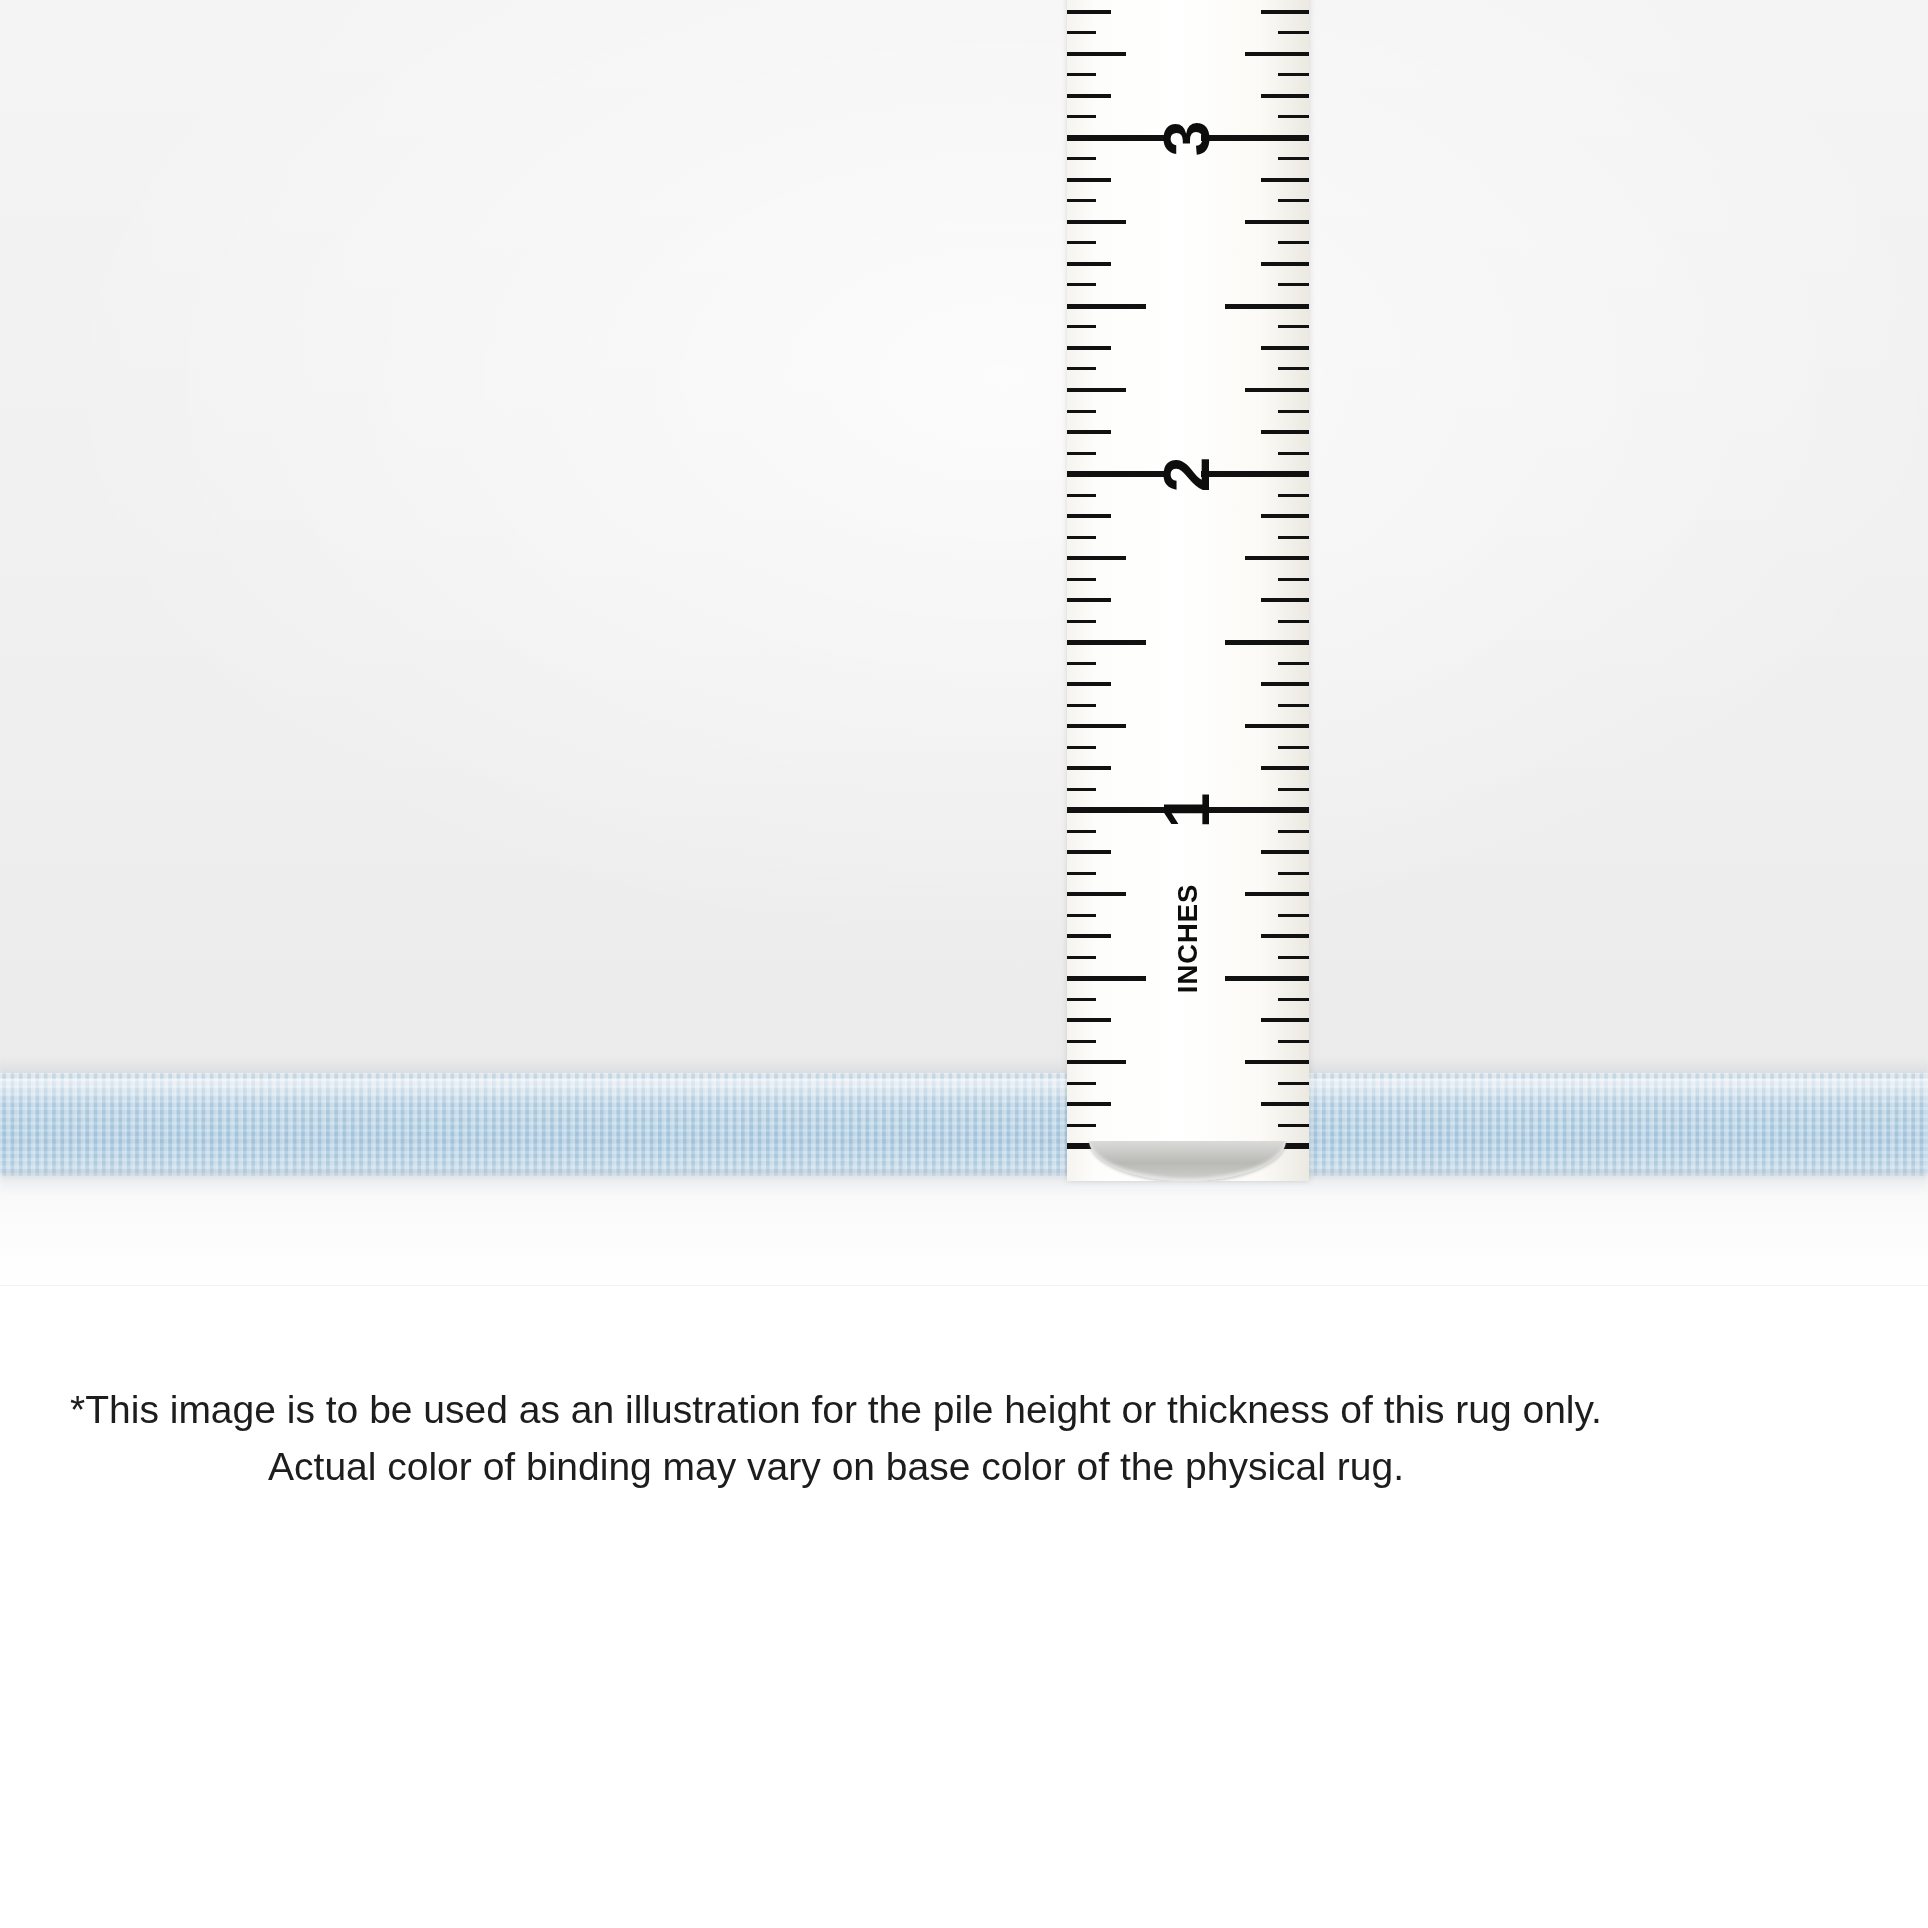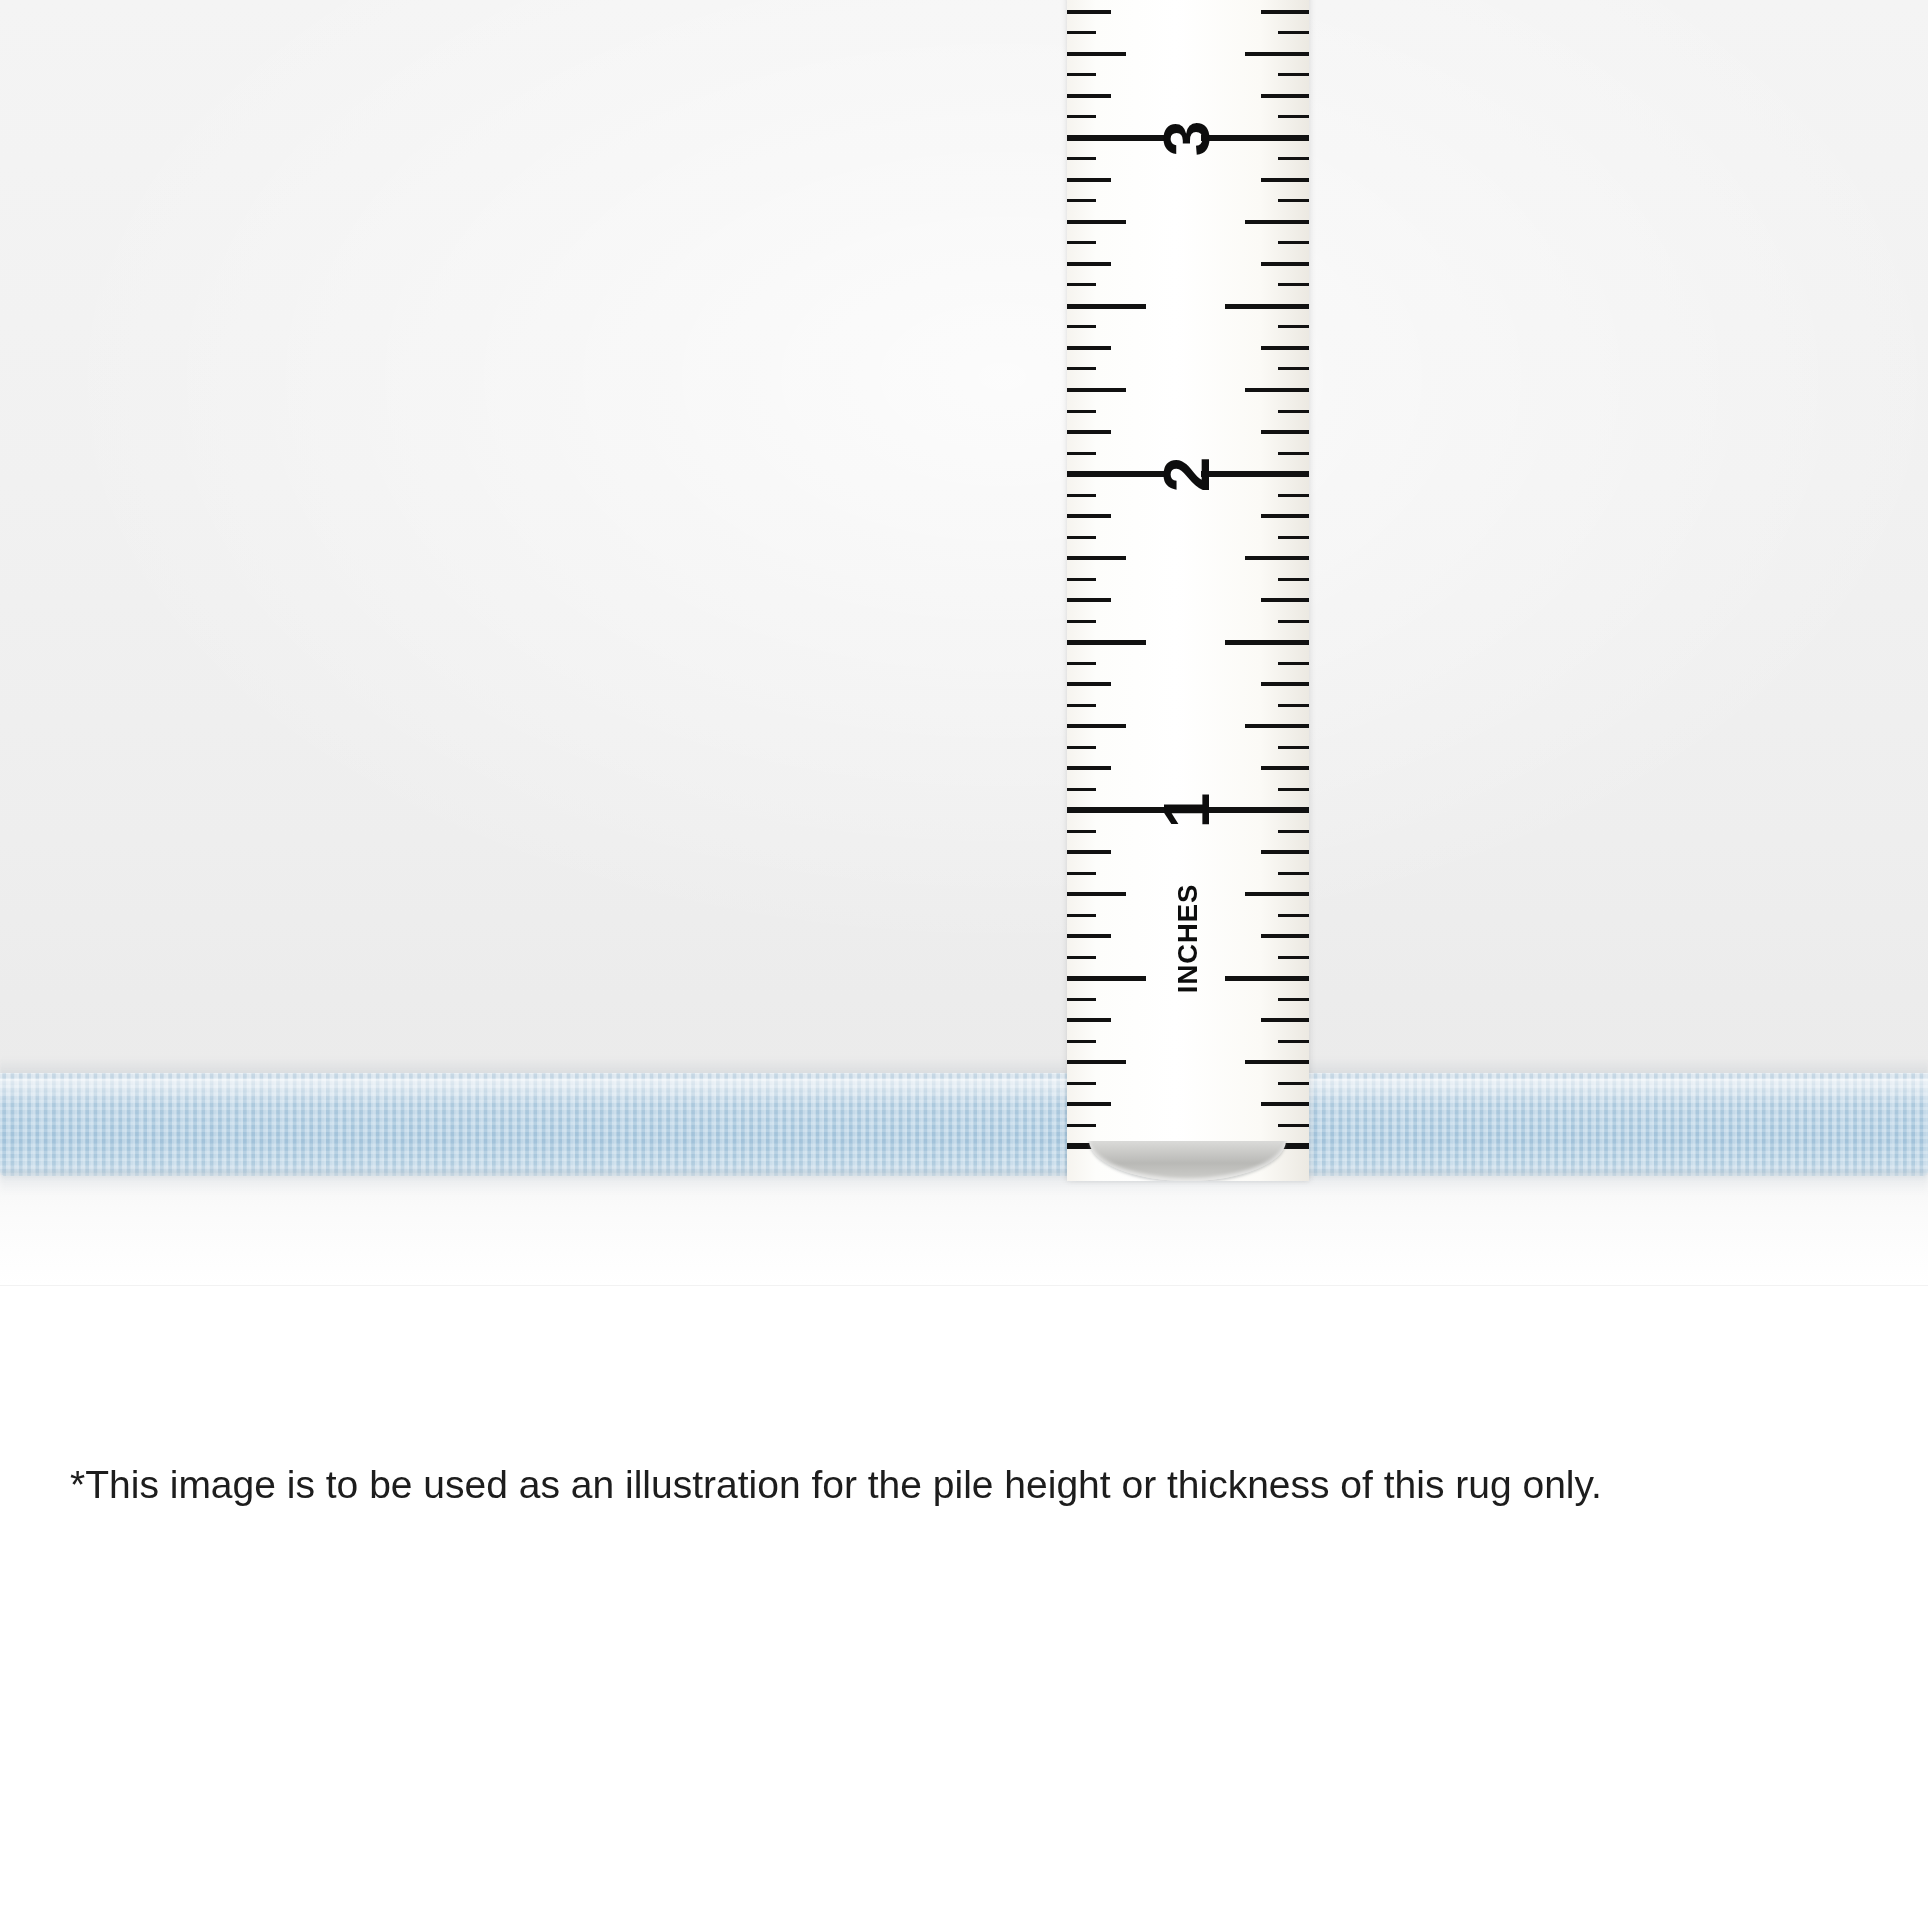--- a/index.html
+++ b/index.html
@@ -200,21 +200,21 @@
     transform: rotate(-90deg);
     transform-origin: 50% 50%;
     white-space: nowrap;
     font-family: "Liberation Sans", sans-serif;
   }
 
   
   .caption {
     position: absolute;
     left: 0;
-    top: 1457px;
+    top: 1382px;
     width: 1672px;
     text-align: center;
     color: #1d1d1d;
     font-size: 39px;
     line-height: 1.45;
     font-family: "Liberation Sans", sans-serif;
   }
   .caption .line { display: block; }
 </style>
 </head>
@@ -357,16 +357,17 @@
         </div>
     </div>
     <div class="ruler-tip">
       <div class="metal"></div>
     </div>
 
   </div>
 
   <div class="caption">
     <span class="line">*This image is to be used as an illustration for the pile height or thickness of this rug only.</span>
+    <span class="line">Actual color of binding may vary on base color of the physical rug.</span>
   </div>
 
 </div>
 
 
 </body></html>

